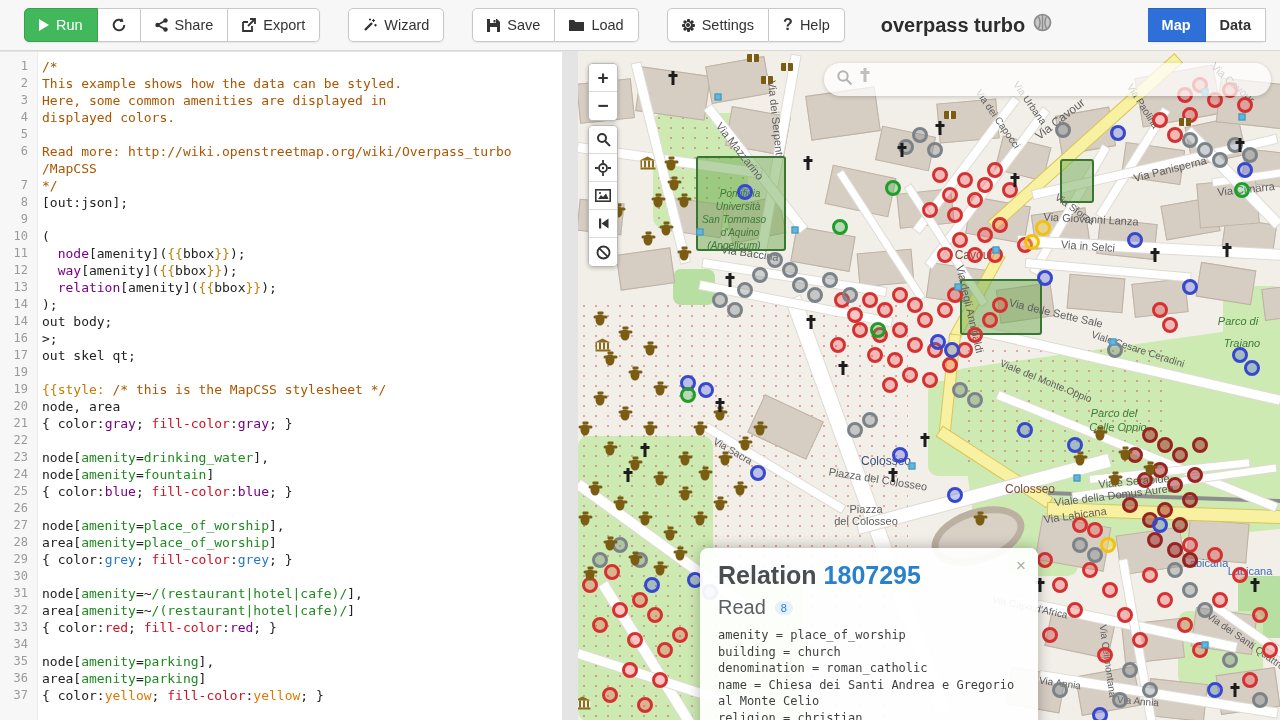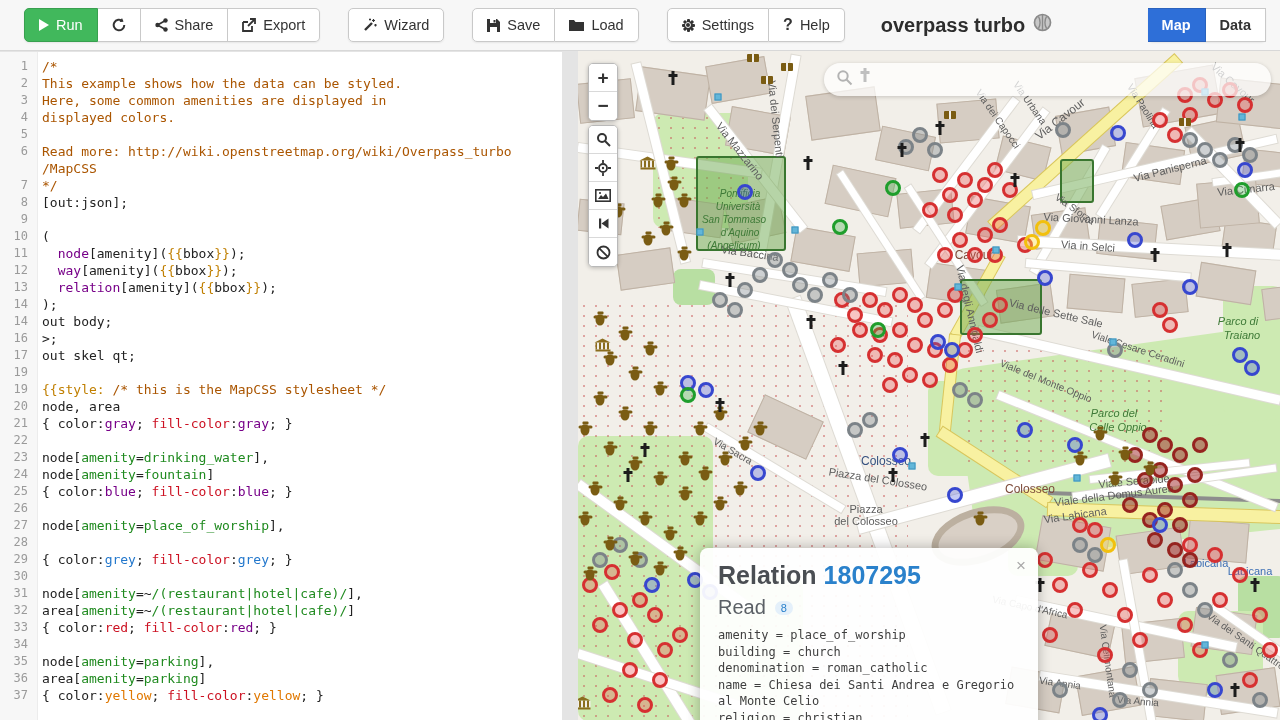--- a/index.html
+++ b/index.html
@@ -226,21 +226,21 @@
       <div class="crow"><span class="gut">19</span><span class="ctext">&nbsp;</span></div>
       <div class="crow"><span class="gut">19</span><span class="ctext"><span class="tk mus">{{style:</span><span class="tk def"> </span><span class="tk com">/* this is the MapCSS stylesheet */</span></span></div>
       <div class="crow"><span class="gut">20</span><span class="ctext"><span class="tk def">node, area</span></span></div>
       <div class="crow"><span class="gut">21</span><span class="ctext"><span class="tk def">{ color:</span><span class="tk kw">gray</span><span class="tk def">; </span><span class="tk red">fill-color</span><span class="tk def">:</span><span class="tk kw">gray</span><span class="tk def">; }</span></span></div>
       <div class="crow"><span class="gut">22</span><span class="ctext">&nbsp;</span></div>
       <div class="crow"><span class="gut">23</span><span class="ctext"><span class="tk def">node[</span><span class="tk grn">amenity</span><span class="tk def">=</span><span class="tk grn">drinking_water</span><span class="tk def">],</span></span></div>
       <div class="crow"><span class="gut">24</span><span class="ctext"><span class="tk def">node[</span><span class="tk grn">amenity</span><span class="tk def">=</span><span class="tk grn">fountain</span><span class="tk def">]</span></span></div>
       <div class="crow"><span class="gut">25</span><span class="ctext"><span class="tk def">{ color:</span><span class="tk kw">blue</span><span class="tk def">; </span><span class="tk red">fill-color</span><span class="tk def">:</span><span class="tk kw">blue</span><span class="tk def">; }</span></span></div>
       <div class="crow"><span class="gut">26</span><span class="ctext">&nbsp;</span></div>
       <div class="crow"><span class="gut">27</span><span class="ctext"><span class="tk def">node[</span><span class="tk grn">amenity</span><span class="tk def">=</span><span class="tk grn">place_of_worship</span><span class="tk def">],</span></span></div>
-      <div class="crow"><span class="gut">28</span></div>
+      <div class="crow"><span class="gut">28</span><span class="ctext"><span class="tk def">area[</span><span class="tk grn">amenity</span><span class="tk def">=</span><span class="tk grn">place_of_worship</span><span class="tk def">]</span></span></div>
       <div class="crow"><span class="gut">29</span><span class="ctext"><span class="tk def">{ color:</span><span class="tk blu">grey</span><span class="tk def">; </span><span class="tk red">fill-color</span><span class="tk def">:</span><span class="tk blu">grey</span><span class="tk def">; }</span></span></div>
       <div class="crow"><span class="gut">30</span><span class="ctext">&nbsp;</span></div>
       <div class="crow"><span class="gut">31</span><span class="ctext"><span class="tk def">node[</span><span class="tk grn">amenity</span><span class="tk def">=~</span><span class="tk grn">/(restaurant|hotel|cafe)/</span><span class="tk def">],</span></span></div>
       <div class="crow"><span class="gut">32</span><span class="ctext"><span class="tk def">area[</span><span class="tk grn">amenity</span><span class="tk def">=~</span><span class="tk grn">/(restaurant|hotel|cafe)/</span><span class="tk def">]</span></span></div>
       <div class="crow"><span class="gut">33</span><span class="ctext"><span class="tk def">{ color:</span><span class="tk red">red</span><span class="tk def">; </span><span class="tk red">fill-color</span><span class="tk def">:</span><span class="tk kw">red</span><span class="tk def">; }</span></span></div>
       <div class="crow"><span class="gut">34</span><span class="ctext">&nbsp;</span></div>
       <div class="crow"><span class="gut">35</span><span class="ctext"><span class="tk def">node[</span><span class="tk grn">amenity</span><span class="tk def">=</span><span class="tk grn">parking</span><span class="tk def">],</span></span></div>
       <div class="crow"><span class="gut">36</span><span class="ctext"><span class="tk def">area[</span><span class="tk grn">amenity</span><span class="tk def">=</span><span class="tk grn">parking</span><span class="tk def">]</span></span></div>
       <div class="crow"><span class="gut">37</span><span class="ctext"><span class="tk def">{ color:</span><span class="tk org">yellow</span><span class="tk def">; </span><span class="tk red">fill-color</span><span class="tk def">:</span><span class="tk org">yellow</span><span class="tk def">; }</span></span></div>
     </div>
@@ -373,21 +373,21 @@
       <div class="mlabel st" style="left: 482px; top: 632px; font-size: 10px; transform: translate(-50%, -50%) rotate(8deg);">Via Annia</div>
       <div class="mlabel st" style="left: 560px; top: 650px; font-size: 10px; transform: translate(-50%, -50%) rotate(5deg);">Via Annia</div>
       <div class="mlabel st" style="left: 668px; top: 590px; font-size: 10px; transform: translate(-50%, -50%) rotate(35deg);">Via dei Santi Quattro</div>
       <div class="mlabel st" style="left: 155px; top: 400px; font-size: 10px; transform: translate(-50%, -50%) rotate(30deg);">Via Sacra</div>
       <div class="mlabel st" style="left: 300px; top: 428px; font-size: 11px; transform: translate(-50%, -50%) rotate(9deg);">Piazza del Colosseo</div>
       <div class="mlabel st" style="left: 288px; top: 458px; font-size: 11px; transform: translate(-50%, -50%) rotate(0deg);">Piazza</div>
       <div class="mlabel st" style="left: 288px; top: 470px; font-size: 11px; transform: translate(-50%, -50%) rotate(0deg);">del Colosseo</div>
       <div class="mlabel pk" style="left: 536px; top: 362px; font-size: 11px; transform: translate(-50%, -50%) rotate(0deg);">Parco del</div>
       <div class="mlabel pk" style="left: 540px; top: 376px; font-size: 11px; transform: translate(-50%, -50%) rotate(0deg);">Colle Oppio</div>
       <div class="mlabel pk" style="left: 660px; top: 270px; font-size: 11px; transform: translate(-50%, -50%) rotate(0deg);">Parco di</div>
-      <div class="mlabel pk" style="left: 664px; top: 284px; font-size: 11px; transform: translate(-50%, -50%) rotate(0deg);">Traiano</div>
+      <div class="mlabel pk" style="left: 664px; top: 292px; font-size: 11px; transform: translate(-50%, -50%) rotate(0deg);">Traiano</div>
       <div class="mlabel pk" style="left: 162px; top: 142px; font-size: 10px; transform: translate(-50%, -50%) rotate(0deg);">Pontificia</div>
       <div class="mlabel pk" style="left: 160px; top: 155px; font-size: 10px; transform: translate(-50%, -50%) rotate(0deg);">Università</div>
       <div class="mlabel pk" style="left: 156px; top: 168px; font-size: 10px; transform: translate(-50%, -50%) rotate(0deg);">San Tommaso</div>
       <div class="mlabel pk" style="left: 162px; top: 181px; font-size: 10px; transform: translate(-50%, -50%) rotate(0deg);">d'Aquino</div>
       <div class="mlabel pk" style="left: 156px; top: 194px; font-size: 10px; transform: translate(-50%, -50%) rotate(0deg);">(Angelicum)</div>
       <div class="mlabel tr" style="left: 628px; top: 512px; font-size: 11px; transform: translate(-50%, -50%) rotate(0deg);">Labicana</div>
       <div class="mlabel tr" style="left: 672px; top: 520px; font-size: 11px; transform: translate(-50%, -50%) rotate(0deg);">Labicana</div>
       <div class="mlabel tr2" style="left: 308px; top: 410px; font-size: 12px; transform: translate(-50%, -50%) rotate(0deg);">Colosseo</div>
       <div class="mlabel stn" style="left: 396px; top: 204px; font-size: 12px; transform: translate(-50%, -50%) rotate(0deg);">Cavour</div>
       <div class="mlabel stn" style="left: 452px; top: 438px; font-size: 12px; transform: translate(-50%, -50%) rotate(0deg);">Colosseo</div>

